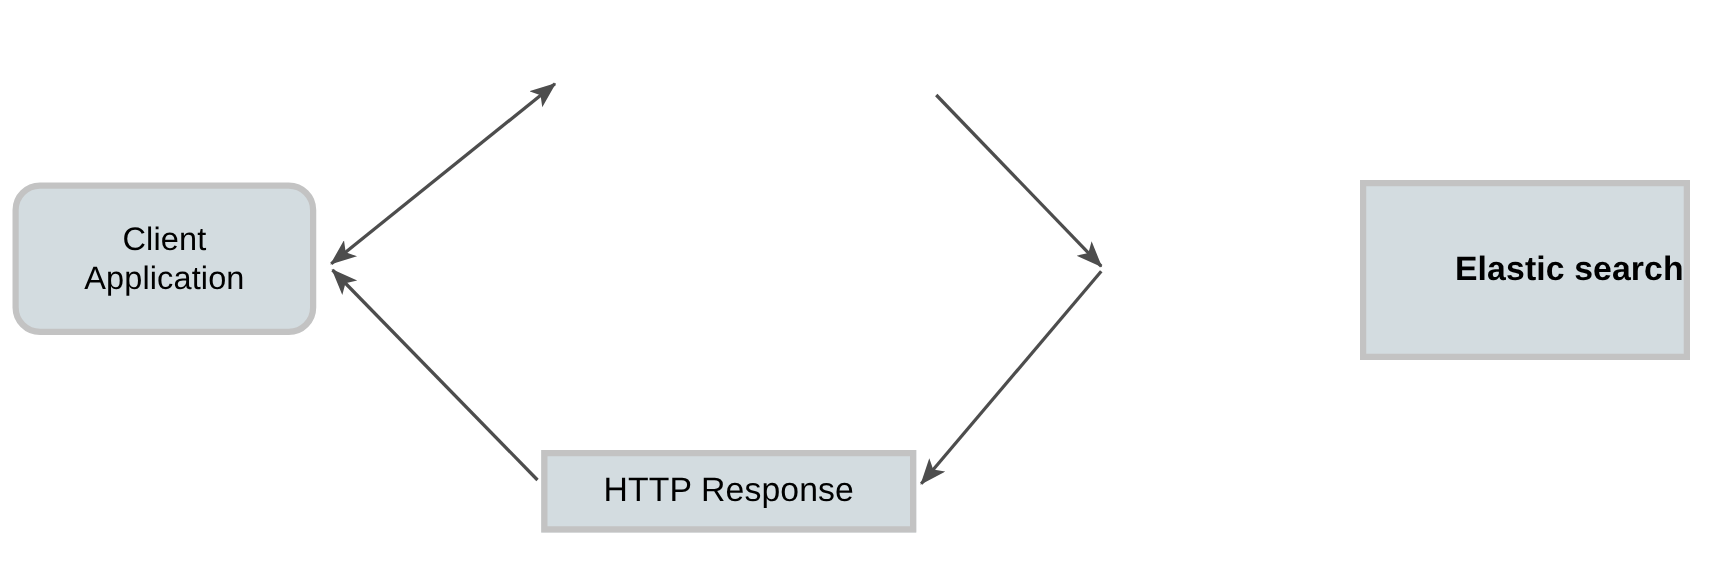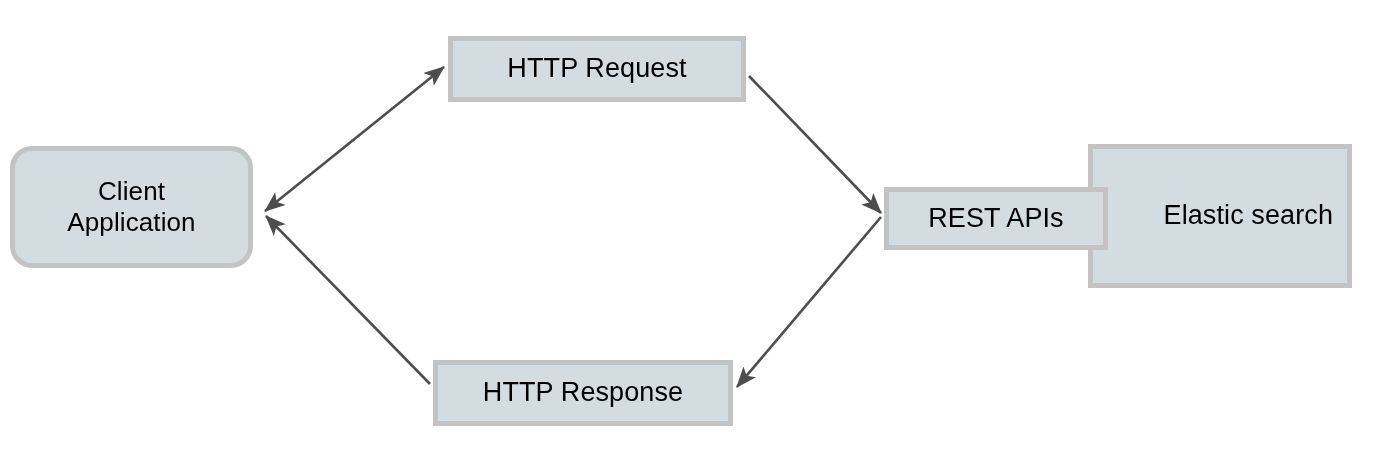--- a/index.html
+++ b/index.html
@@ -60,22 +60,22 @@
     width: 300px;
     height: 66px;
     text-align: center;
   }
   #node-elasticsearch {
     left: 1088px;
     top: 144px;
     width: 264px;
     height: 144px;
     justify-content: flex-end;
-    padding-right: 14px;
     z-index: 2;
+    font-weight: bold;
   }
   #node-rest-apis {
     left: 884px;
     top: 187px;
     width: 224px;
     height: 63px;
     z-index: 3;
   }
 </style>
 </head>
@@ -102,21 +102,19 @@
       HTTP Response --&gt;
     <line x1="881" y1="217" x2="737" y2="387" stroke="#4d4d4d" stroke-width="2.6" marker-end="url(#head)"></line>
 
       Client Application --&gt;
     <line x1="430" y1="384" x2="266" y2="216" stroke="#4d4d4d" stroke-width="2.6" marker-end="url(#head)"></line>
   </svg>
 
   <div class="node" id="node-client">Client
 Application</div>
 
-  <div class="node" id="node-http-request">HTTP Request</div>
 
   <div class="node" id="node-http-response">HTTP Response</div>
 
   <div class="node" id="node-elasticsearch">Elastic search</div>
 
-  <div class="node" id="node-rest-apis">REST APIs</div>
 
 </div>
 
 </body></html>

